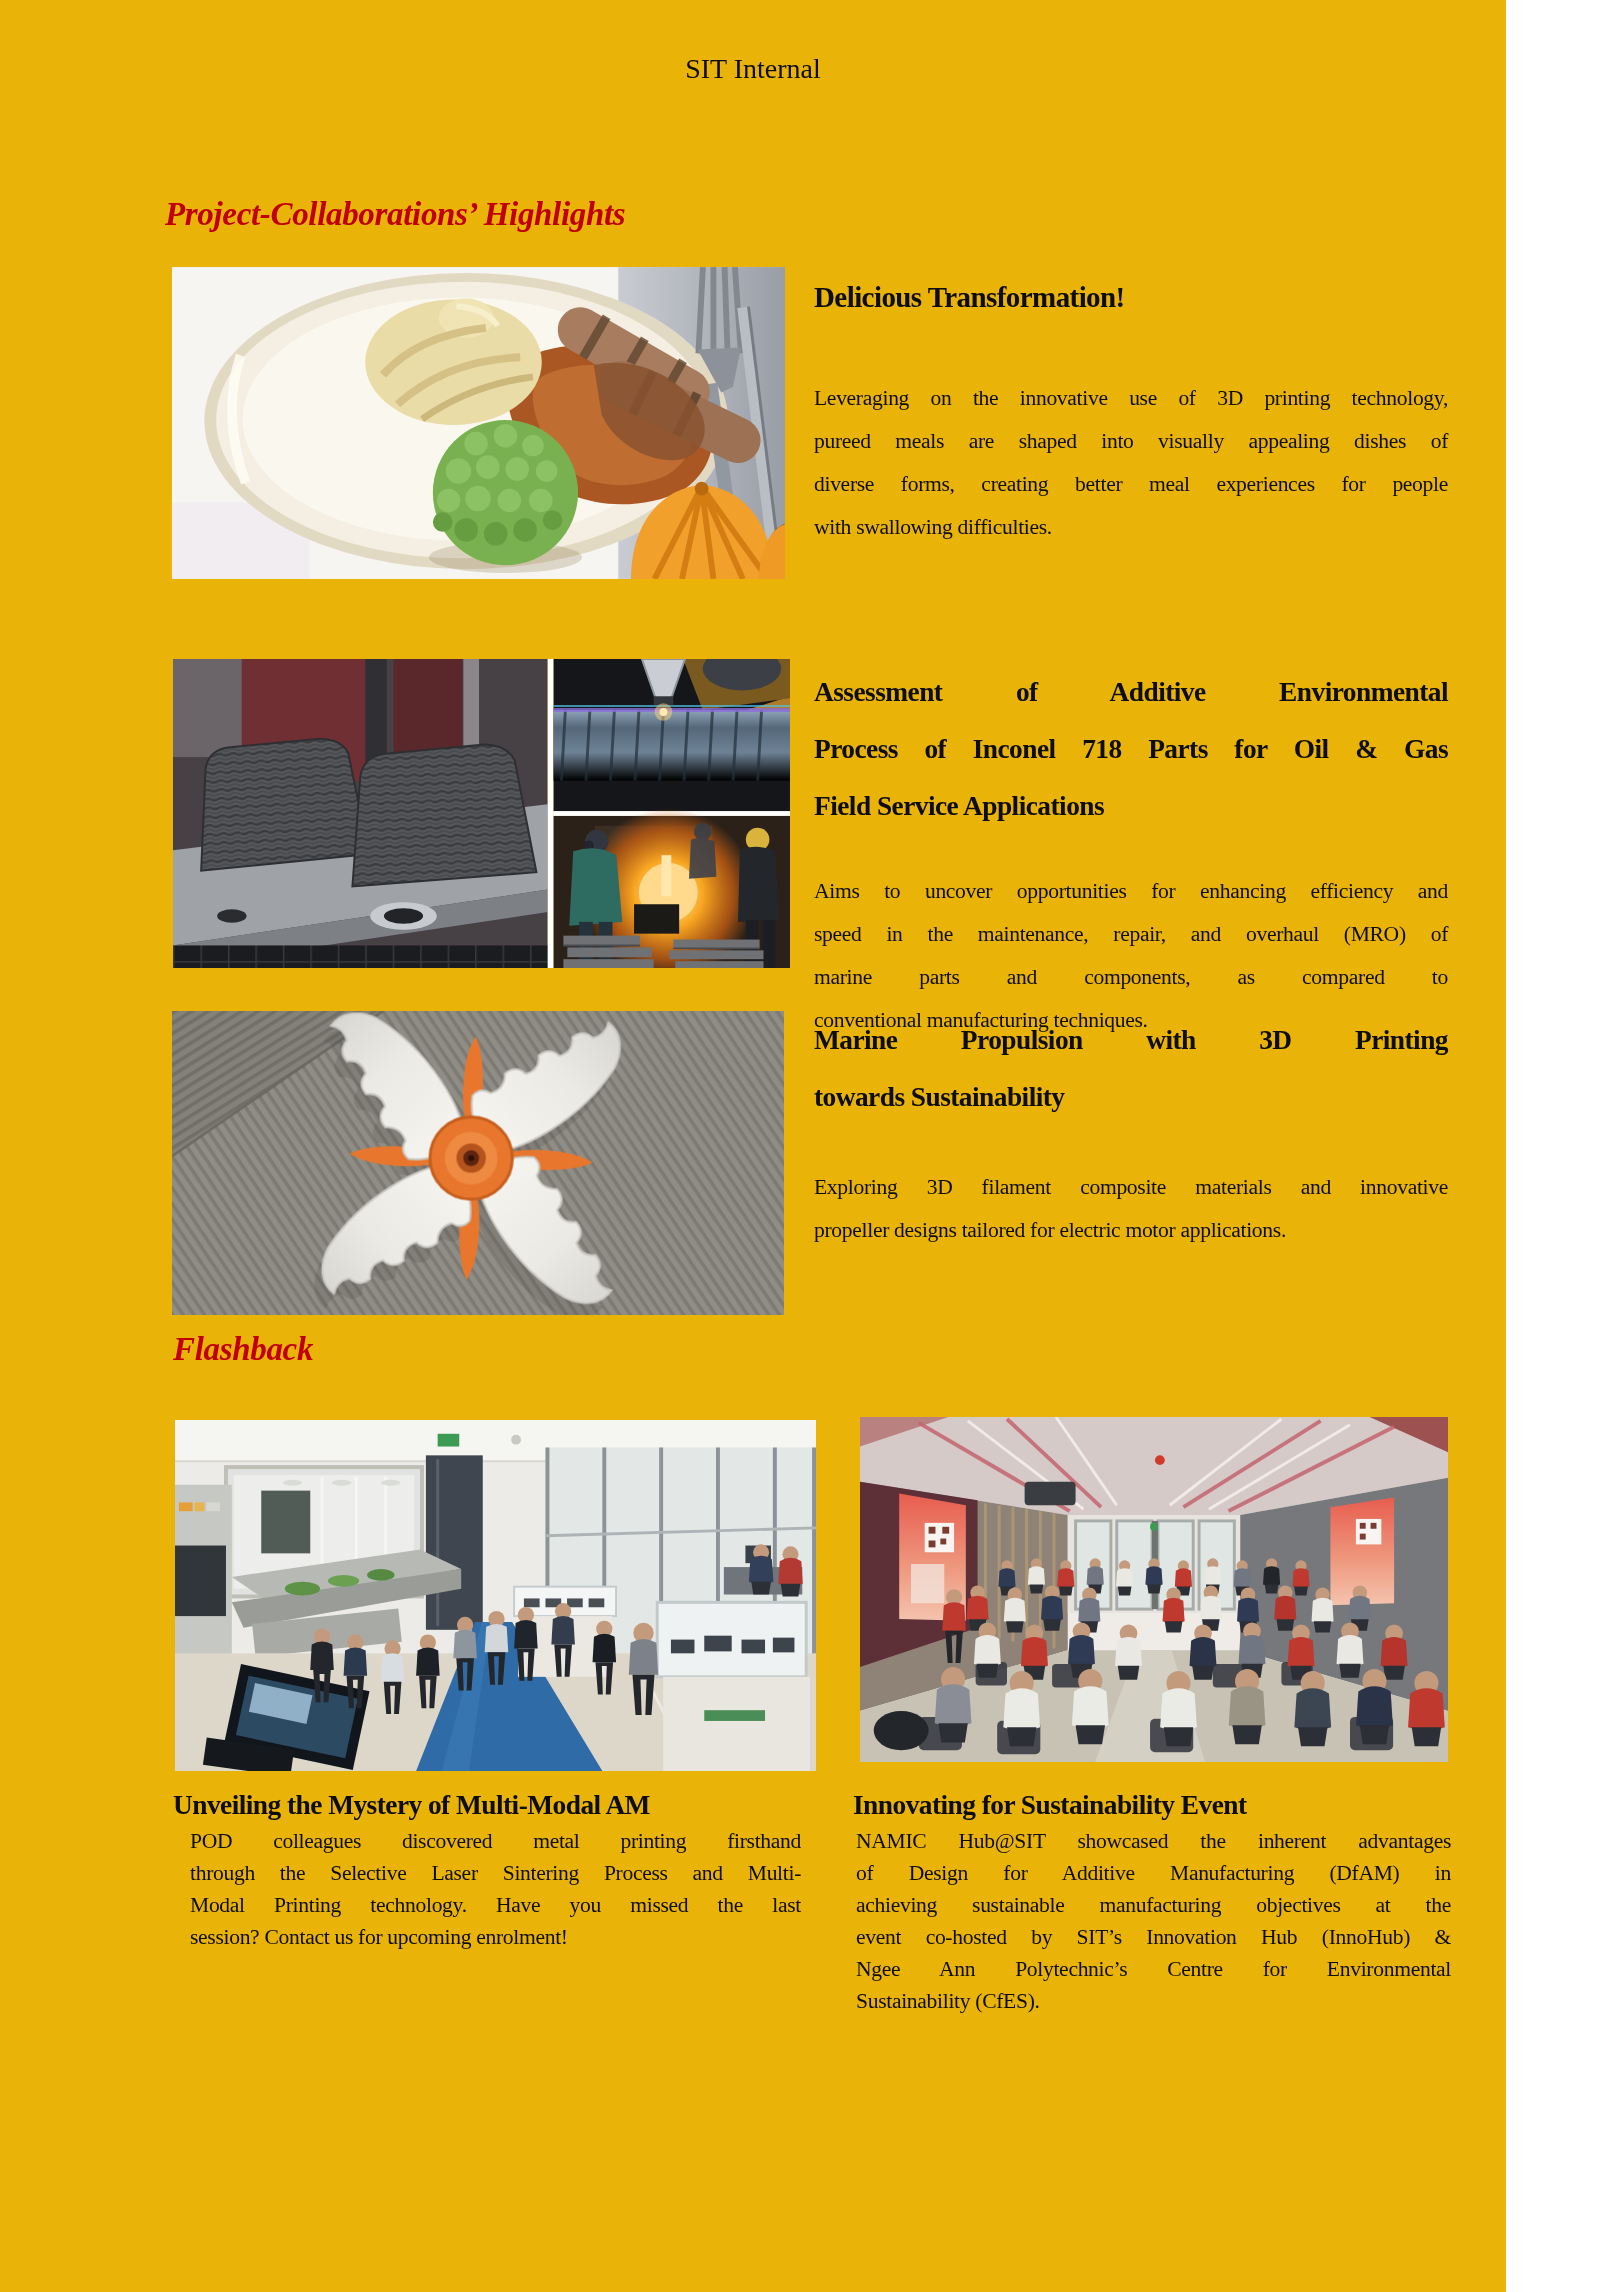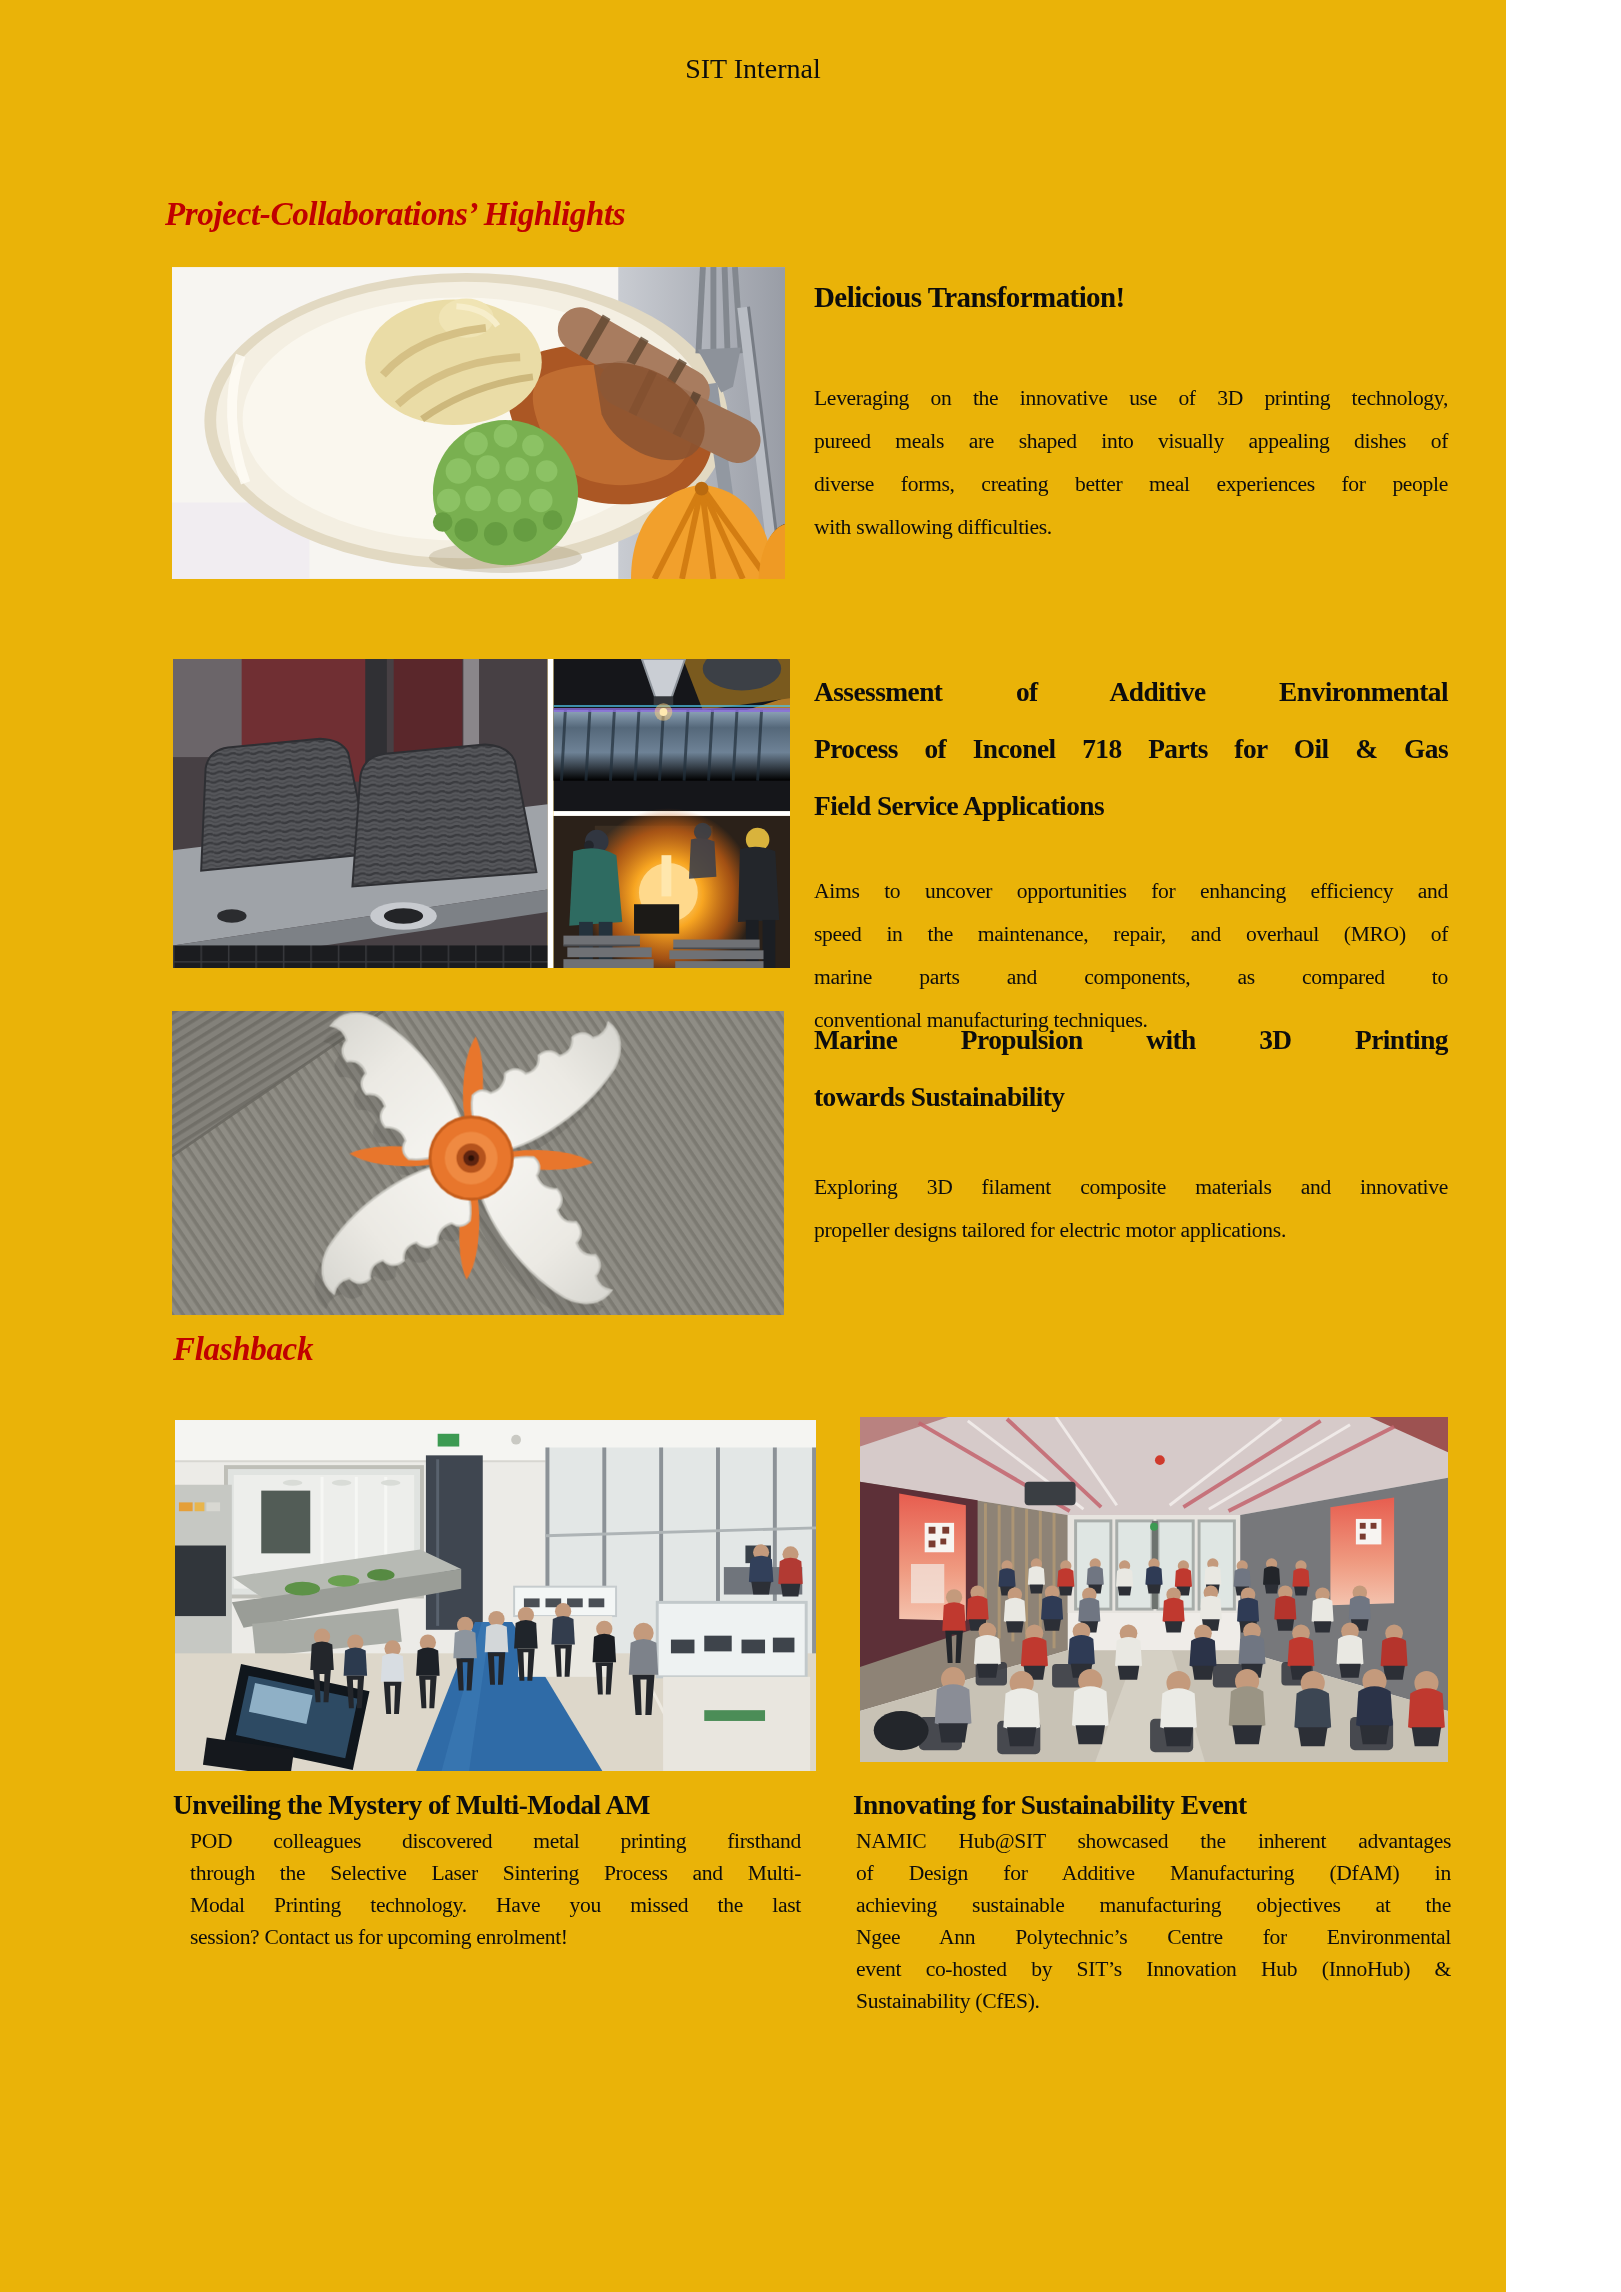--- a/index.html
+++ b/index.html
@@ -685,19 +685,19 @@
     </svg>
   </div>
 
   <div class="abs col-h" style="left:853px;top:1788px;text-align:center;">
     <span class="l">Innovating for Sustainability Event</span>
   </div>
   <div class="abs body-sm" style="left:856px;top:1825px;width:595px;">
     <span class="l j">NAMIC Hub@SIT showcased the inherent advantages</span>
     <span class="l j">of Design for Additive Manufacturing (DfAM) in</span>
     <span class="l j">achieving sustainable manufacturing objectives at the</span>
+    <span class="l j">event co-hosted by SIT’s Innovation Hub (InnoHub) &amp;</span>
     <span class="l j">Ngee Ann Polytechnic’s Centre for Environmental</span>
-    <span class="l j">event co-hosted by SIT’s Innovation Hub (InnoHub) &amp;</span>
     <span class="l">Sustainability (CfES).</span>
   </div>
 
 </div>
 
 
 </body></html>

